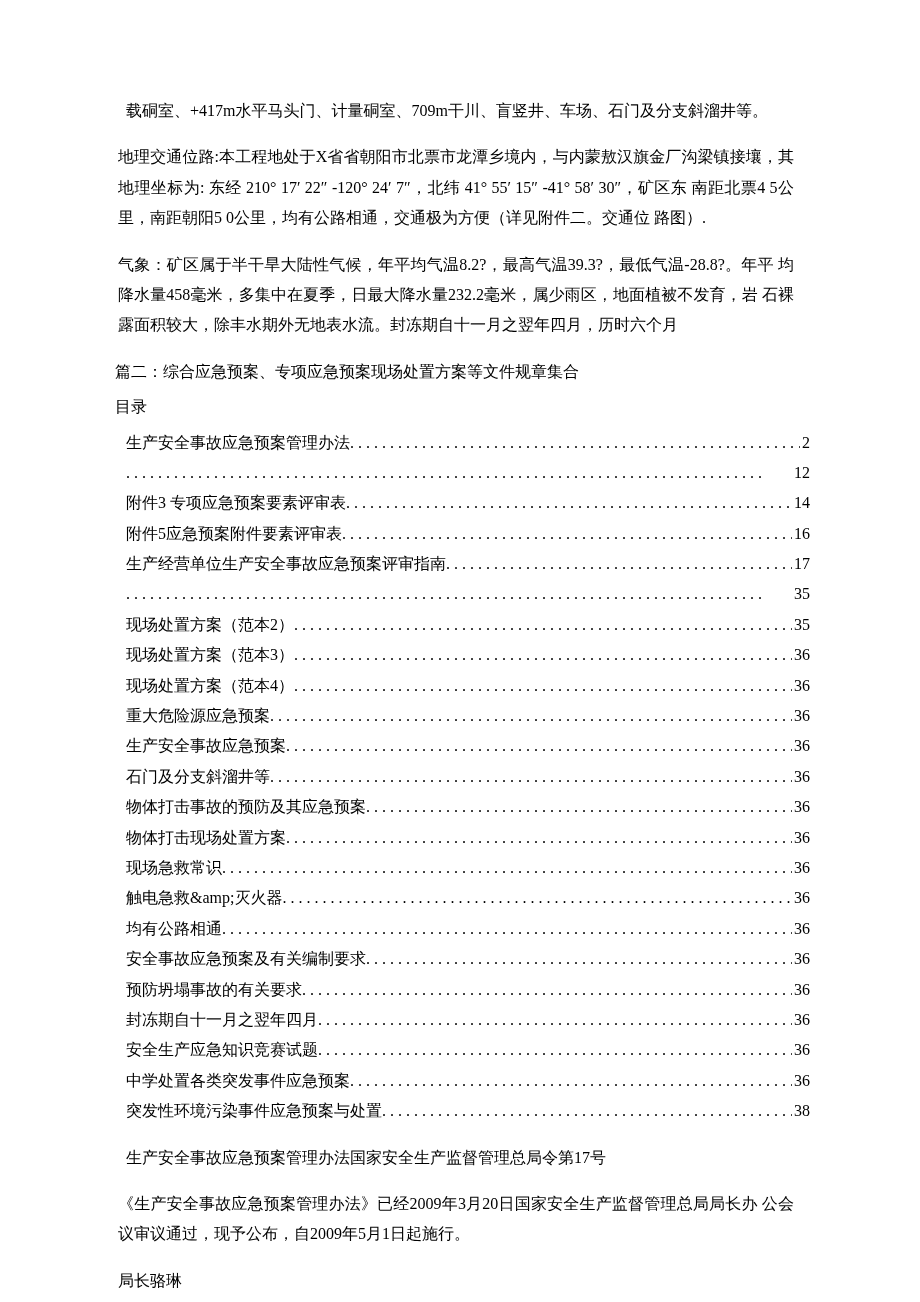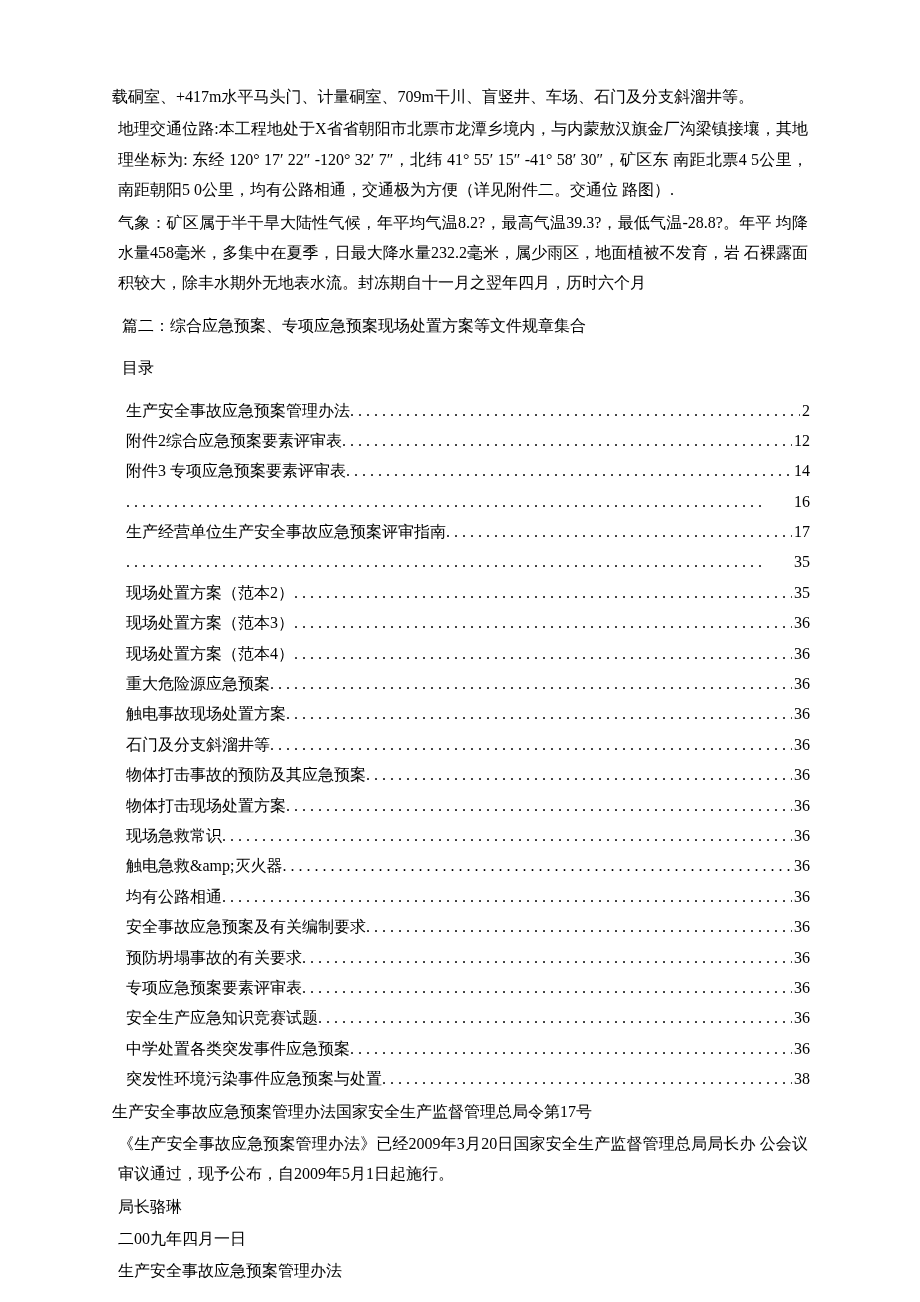--- a/index.html
+++ b/index.html
@@ -8,27 +8,27 @@
       line-height: 1.9;
       color: #000;
       background: #fff;
       margin: 0;
       padding: 80px 110px 60px 110px;
       width: 920px;
       box-sizing: border-box;
     }
     .para {
       text-align: justify;
-      margin: 2px;
+      margin: 16px;
     }
     .indent-1 {
       margin-left: 8px;
     }
     .heading {
-      margin: 12px;
+      margin: 5px;
     }
     .toc-line {
       display: flex;
       margin: 0 0 0 16px;
       white-space: nowrap;
       overflow: hidden;
     }
     .toc-title {
       flex: 0 0 auto;
     }
@@ -42,43 +42,43 @@
     }
     .toc-page {
       flex: 0 0 auto;
       padding-left: 2px;
     }
   </style>
 </head>
 <body>
 
 <p class="para">载硐室、+417m水平马头门、计量硐室、709m干川、盲竖井、车场、石门及分支斜溜井等。</p>
-<p class="para indent-1">地理交通位路:本工程地处于X省省朝阳市北票市龙潭乡境内，与内蒙敖汉旗金厂沟梁镇接壤，其地理坐标为: 东经 120° 17′ 22″ -120° 32′ 7″，北纬 41° 55′ 15″ -41° 58′ 30″，矿区东 南距北票4 5公里，南距朝阳5 0公里，均有公路相通，交通极为方便（详见附件二。交通位 路图）.</p>
+<p class="para indent-1">地理交通位路:本工程地处于X省省朝阳市北票市龙潭乡境内，与内蒙敖汉旗金厂沟梁镇接壤，其地理坐标为: 东经 210° 17′ 22″ -120° 24′ 7″，北纬 41° 55′ 15″ -41° 58′ 30″，矿区东 南距北票4 5公里，南距朝阳5 0公里，均有公路相通，交通极为方便（详见附件二。交通位 路图）.</p>
 <p class="para indent-1">气象：矿区属于半干旱大陆性气候，年平均气温8.2?，最高气温39.3?，最低气温-28.8?。年平 均降水量458毫米，多集中在夏季，日最大降水量232.2毫米，属少雨区，地面植被不发育，岩 石裸露面积较大，除丰水期外无地表水流。封冻期自十一月之翌年四月，历时六个月</p>
 
 <p class="heading">篇二：综合应急预案、专项应急预案现场处置方案等文件规章集合</p>
 <p class="heading indent-1">目录</p>
 
 <div id="toc-container">
     <div class="toc-line">
       <span class="toc-title">生产安全事故应急预案管理办法 </span>
       <span class="toc-dots"></span>
       <span class="toc-page"> 2</span>
     </div>
     <div class="toc-line">
-      <span class="toc-title">附件2综合应急预案要素评审表 </span>
       <span class="toc-dots"></span>
       <span class="toc-page"> 12</span>
     </div>
     <div class="toc-line">
       <span class="toc-title">附件3 专项应急预案要素评审表 </span>
       <span class="toc-dots"></span>
       <span class="toc-page"> 14</span>
     </div>
     <div class="toc-line">
+      <span class="toc-title">附件5应急预案附件要素评审表 </span>
       <span class="toc-dots"></span>
       <span class="toc-page"> 16</span>
     </div>
     <div class="toc-line">
       <span class="toc-title">生产经营单位生产安全事故应急预案评审指南 </span>
       <span class="toc-dots"></span>
       <span class="toc-page"> 17</span>
     </div>
     <div class="toc-line">
       <span class="toc-dots"></span>
@@ -98,21 +98,21 @@
       <span class="toc-title">现场处置方案（范本4） </span>
       <span class="toc-dots"></span>
       <span class="toc-page"> 36</span>
     </div>
     <div class="toc-line">
       <span class="toc-title">重大危险源应急预案 </span>
       <span class="toc-dots"></span>
       <span class="toc-page"> 36</span>
     </div>
     <div class="toc-line">
-      <span class="toc-title">触电事故现场处置方案 </span>
+      <span class="toc-title">生产安全事故应急预案 </span>
       <span class="toc-dots"></span>
       <span class="toc-page"> 36</span>
     </div>
     <div class="toc-line">
       <span class="toc-title">石门及分支斜溜井等 </span>
       <span class="toc-dots"></span>
       <span class="toc-page"> 36</span>
     </div>
     <div class="toc-line">
       <span class="toc-title">物体打击事故的预防及其应急预案 </span>
@@ -143,21 +143,21 @@
       <span class="toc-title">安全事故应急预案及有关编制要求 </span>
       <span class="toc-dots"></span>
       <span class="toc-page"> 36</span>
     </div>
     <div class="toc-line">
       <span class="toc-title">预防坍塌事故的有关要求 </span>
       <span class="toc-dots"></span>
       <span class="toc-page"> 36</span>
     </div>
     <div class="toc-line">
-      <span class="toc-title">专项应急预案要素评审表 </span>
+      <span class="toc-title">封冻期自十一月之翌年四月 </span>
       <span class="toc-dots"></span>
       <span class="toc-page"> 36</span>
     </div>
     <div class="toc-line">
       <span class="toc-title">安全生产应急知识竞赛试题 </span>
       <span class="toc-dots"></span>
       <span class="toc-page"> 36</span>
     </div>
     <div class="toc-line">
       <span class="toc-title">中学处置各类突发事件应急预案 </span>

